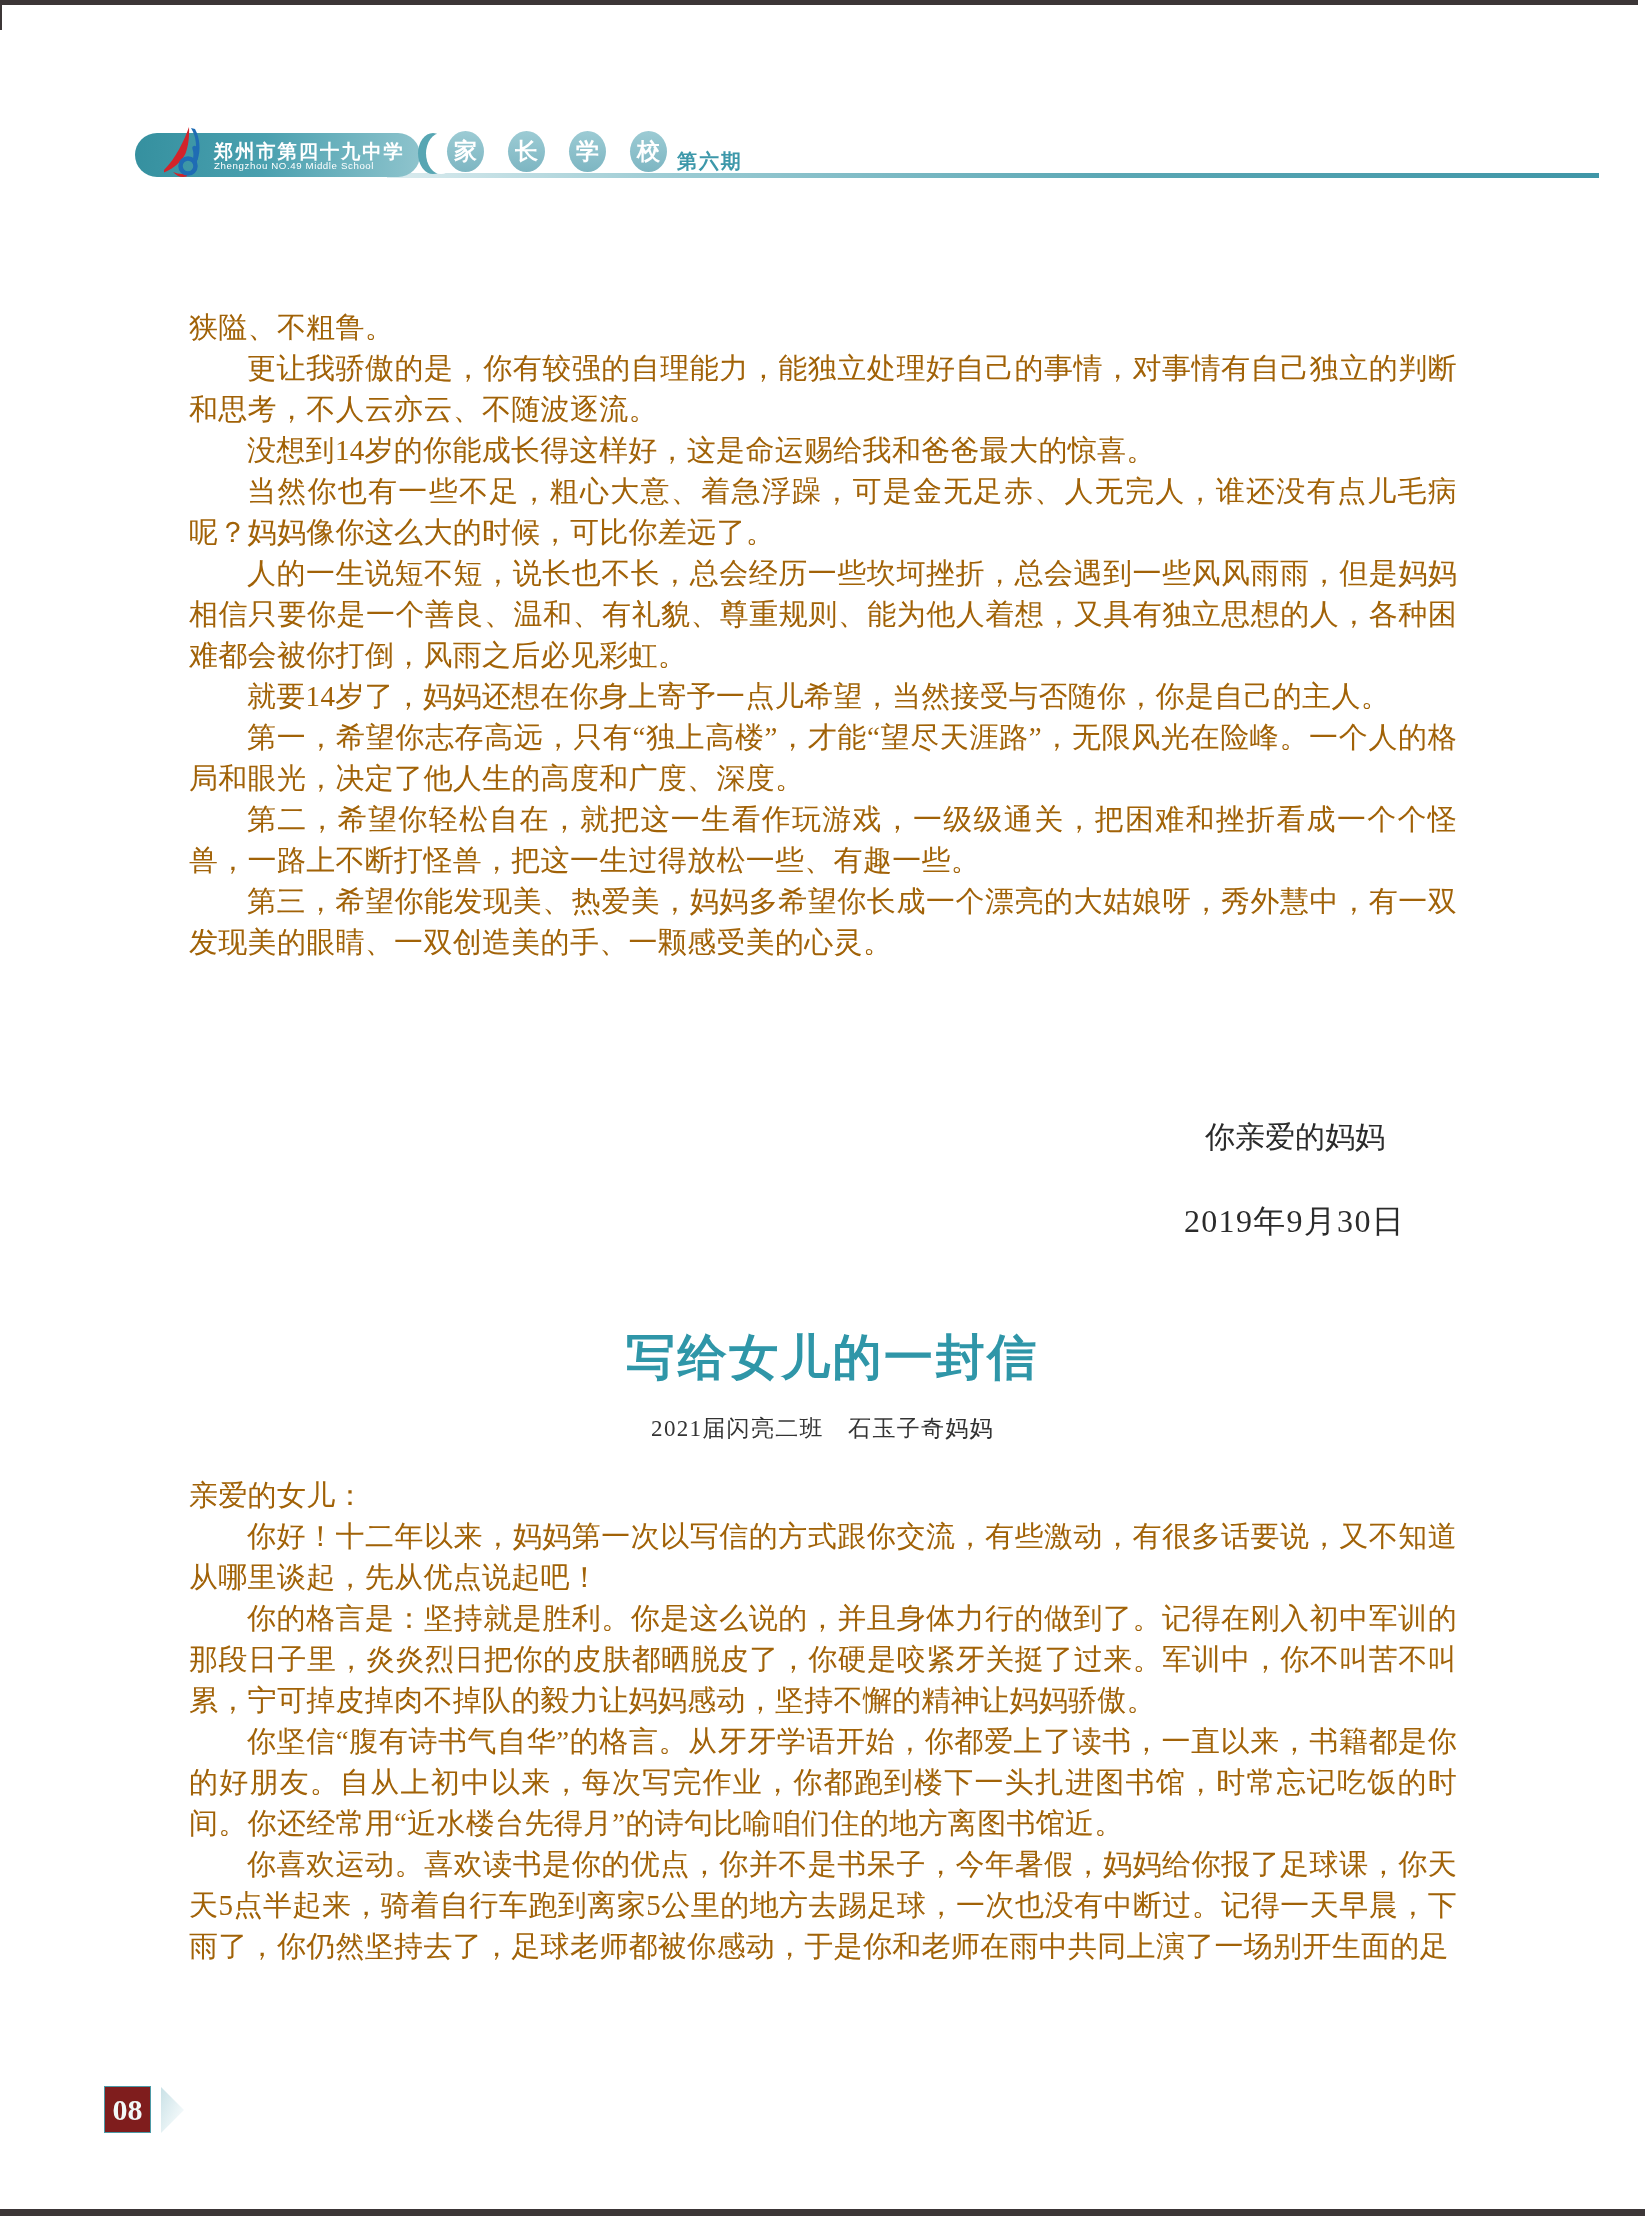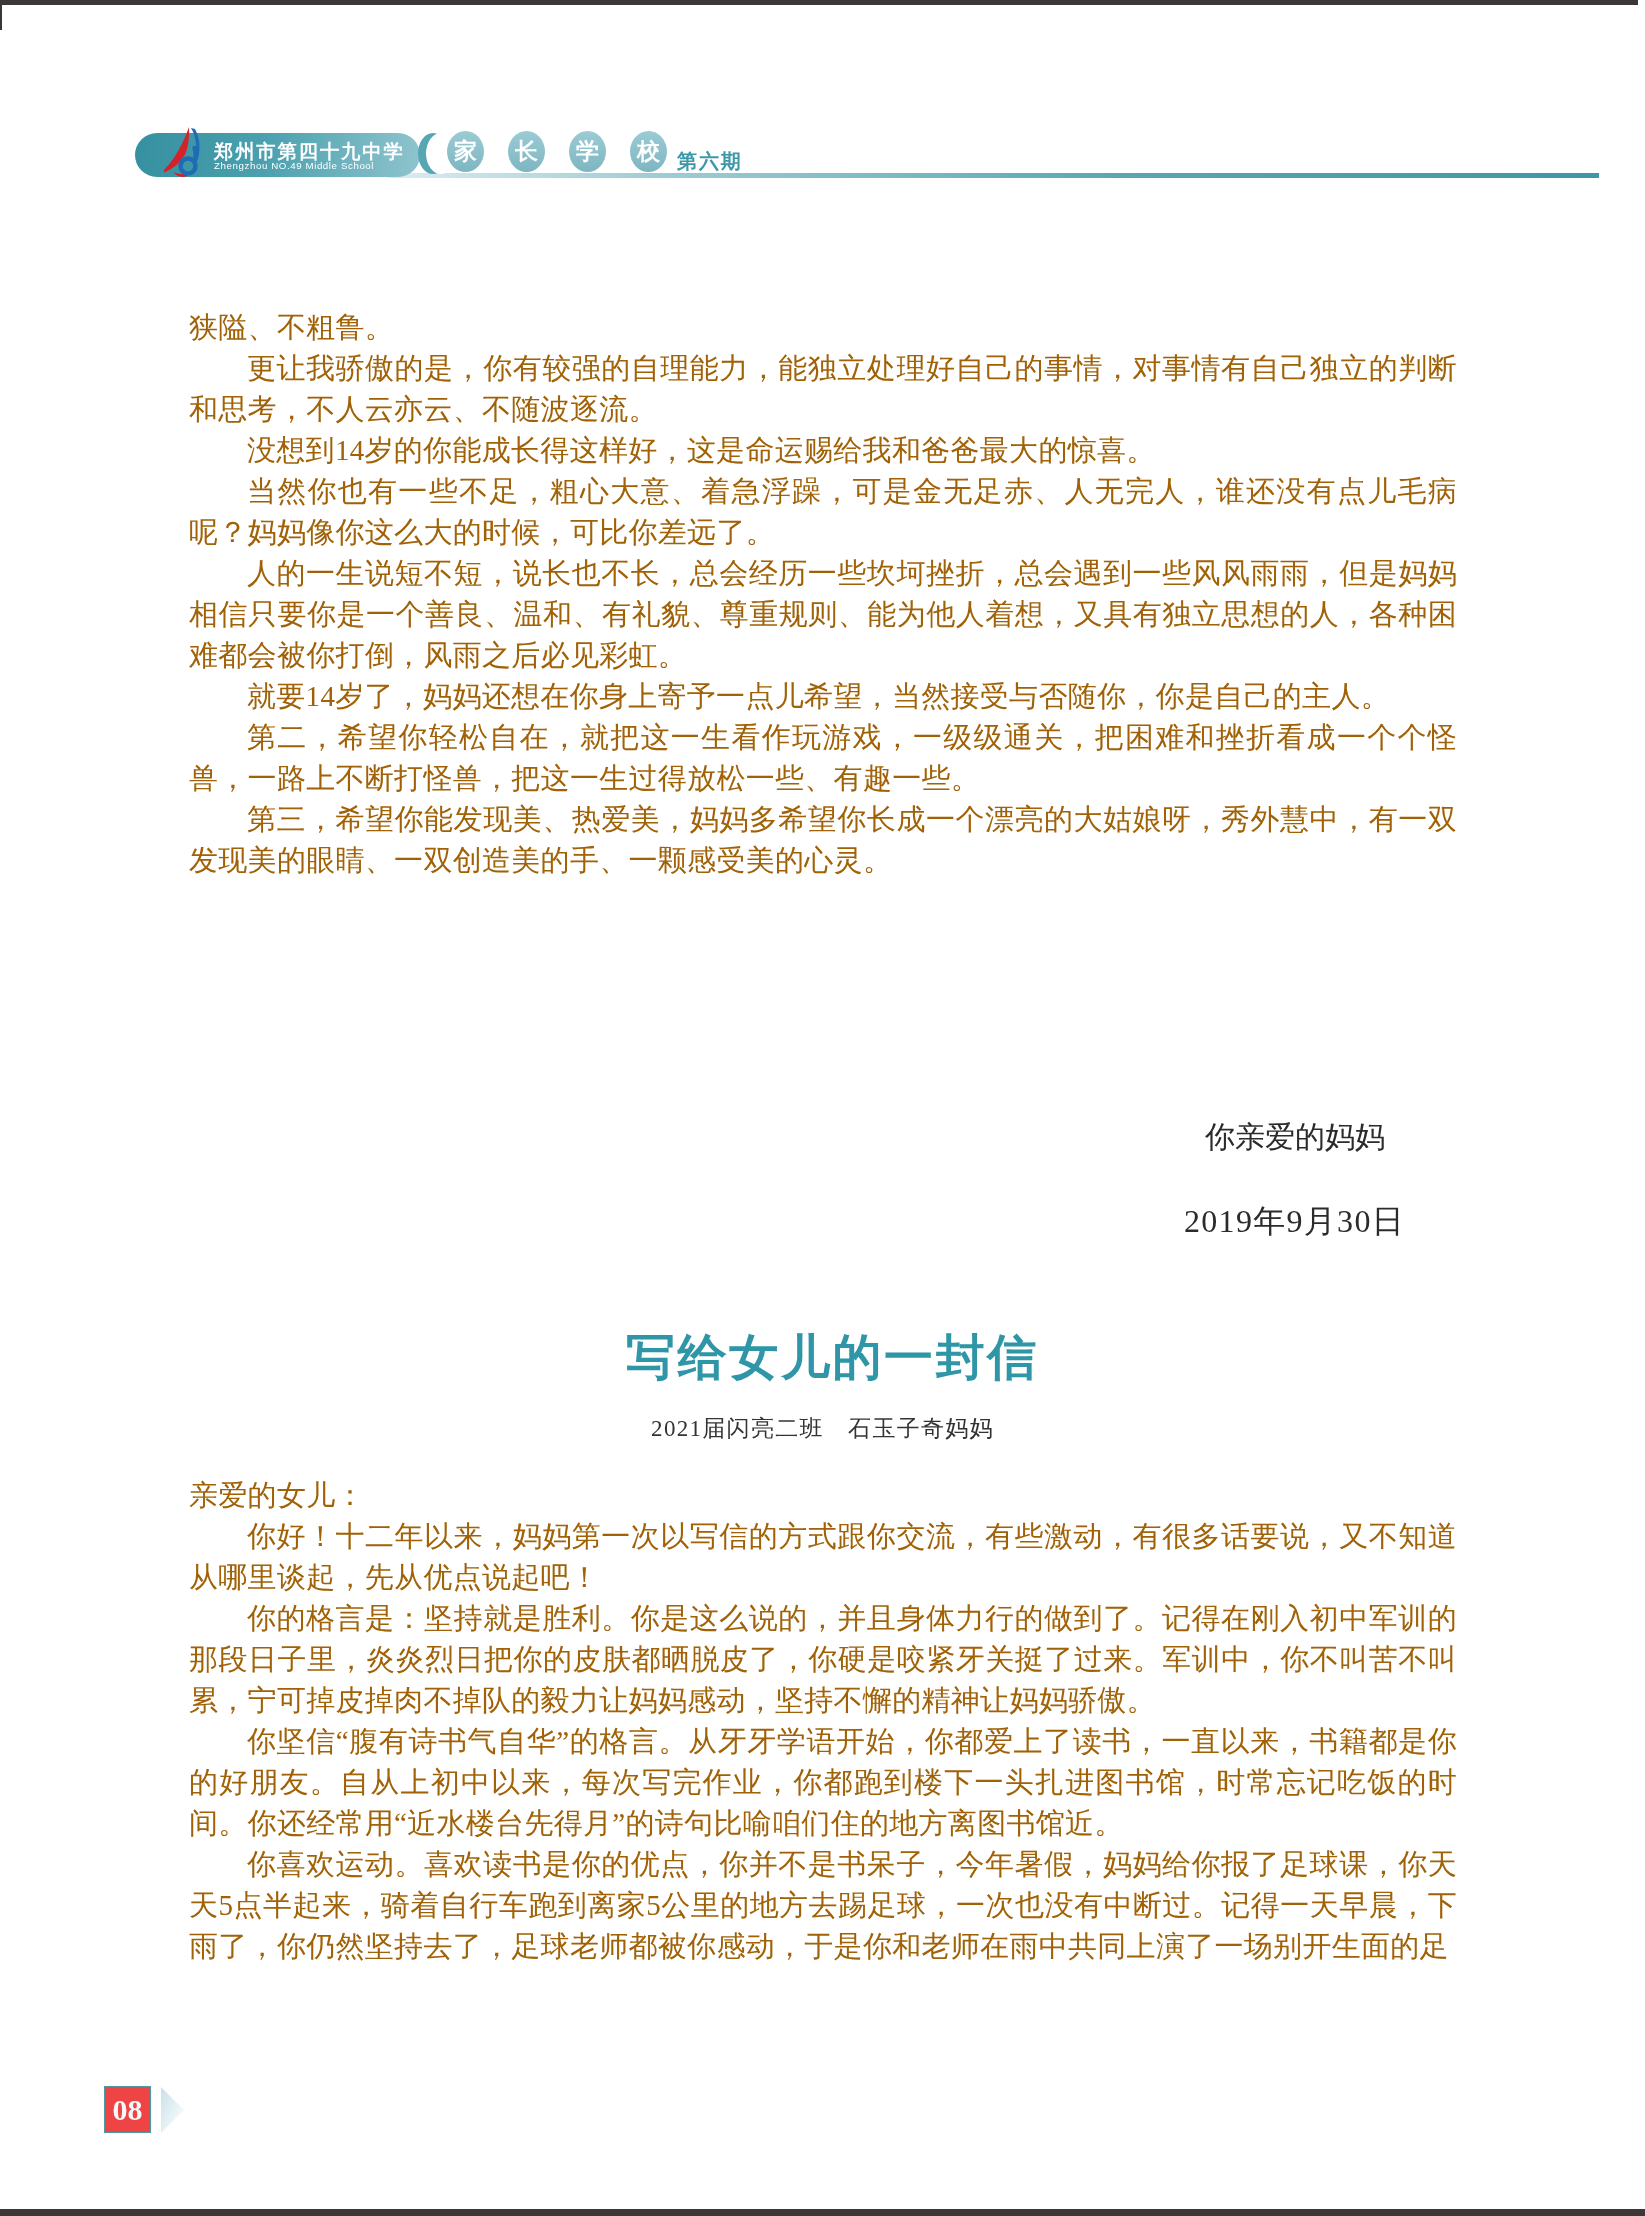--- a/index.html
+++ b/index.html
@@ -76,21 +76,21 @@
     font-family:"Liberation Serif",serif;
     margin-left:10px;
   }
   #article-byline{
     position:absolute;left:0;top:1413px;width:1645px;text-align:center;
     font-size:23px;color:#333333;letter-spacing:1.3px;
   }
   
   #page-num{
     position:absolute;left:104px;top:2086px;width:47px;height:47px;
-    background:#ef4444;border:0.6px solid #4c9aa7;box-sizing:border-box;
+    background:#7f1d1d;border:0.6px solid #4c9aa7;box-sizing:border-box;
     display:flex;align-items:center;justify-content:center;
     color:#f2f8f9;font-size:30px;font-weight:bold;
     font-family:"Liberation Serif",serif;
   }
   #page-arrow{
     position:absolute;left:161px;top:2087px;width:23px;height:46px;
     background:linear-gradient(115deg,#c9e1e6 0%,#eaf4f6 60%,#ffffff 100%);
     clip-path:polygon(0 0,100% 50%,0 100%);
   }
 </style>
@@ -131,20 +131,21 @@
 
   <div id="issue-label">第六期</div>
 
   <div id="letter1" class="letter">
       <p class="noindent">狭隘、不粗鲁。</p>
       <p>更让我骄傲的是，你有较强的自理能力，能独立处理好自己的事情，对事情有自己独立的判断和思考，不人云亦云、不随波逐流。</p>
       <p>没想到14岁的你能成长得这样好，这是命运赐给我和爸爸最大的惊喜。</p>
       <p>当然你也有一些不足，粗心大意、着急浮躁，可是金无足赤、人无完人，谁还没有点儿毛病呢？妈妈像你这么大的时候，可比你差远了。</p>
       <p>人的一生说短不短，说长也不长，总会经历一些坎坷挫折，总会遇到一些风风雨雨，但是妈妈相信只要你是一个善良、温和、有礼貌、尊重规则、能为他人着想，又具有独立思想的人，各种困难都会被你打倒，风雨之后必见彩虹。</p>
       <p>就要14岁了，妈妈还想在你身上寄予一点儿希望，当然接受与否随你，你是自己的主人。</p>
+      <p>第一，希望你志存高远，只有“独上高楼”，才能“望尽天涯路”，无限风光在险峰。一个人的格局和眼光，决定了他人生的高度和广度、深度。</p>
       <p>第二，希望你轻松自在，就把这一生看作玩游戏，一级级通关，把困难和挫折看成一个个怪兽，一路上不断打怪兽，把这一生过得放松一些、有趣一些。</p>
       <p>第三，希望你能发现美、热爱美，妈妈多希望你长成一个漂亮的大姑娘呀，秀外慧中，有一双发现美的眼睛、一双创造美的手、一颗感受美的心灵。</p>
     </div>
 
   <div id="signature-line">
     <span>你亲爱的妈妈</span>
   </div>
   <div id="date-line">
     <span>2019年9月30日</span>
   </div>

